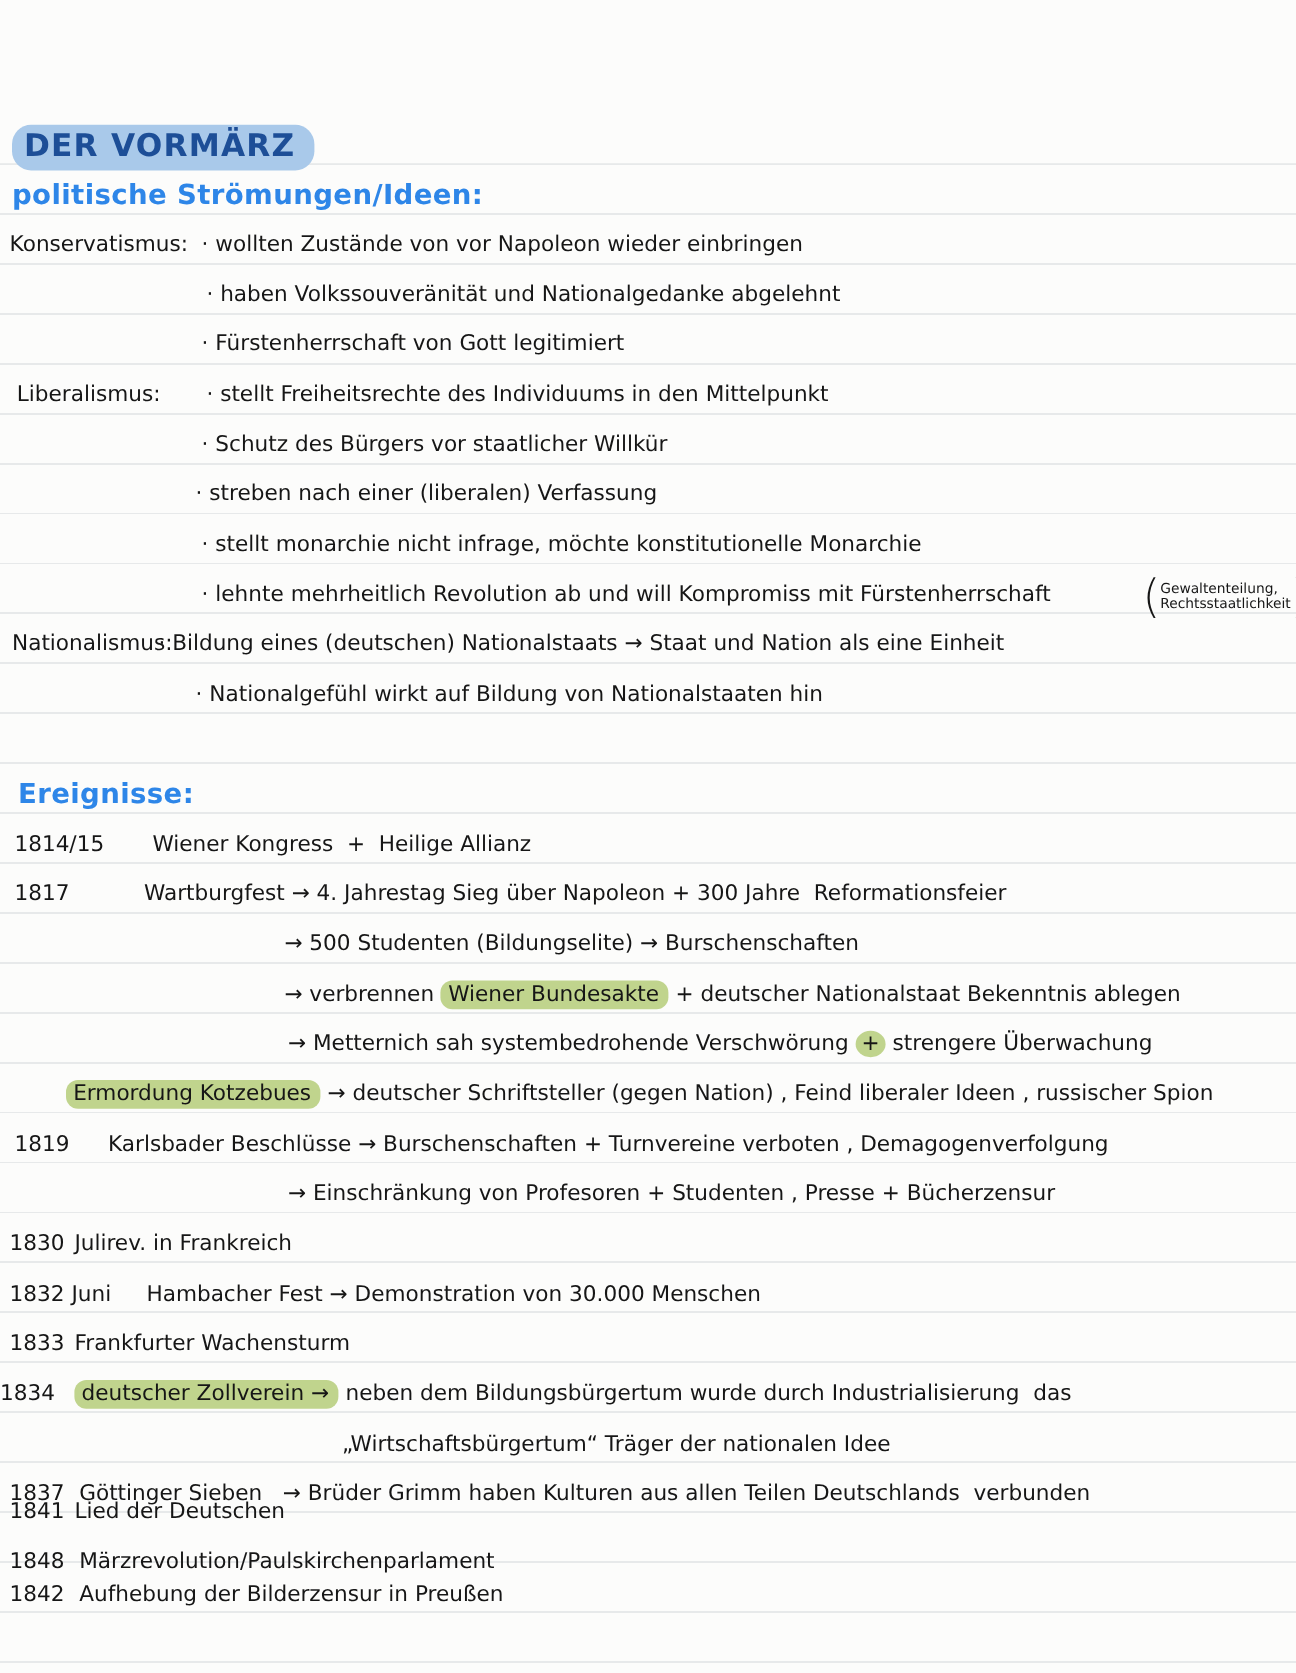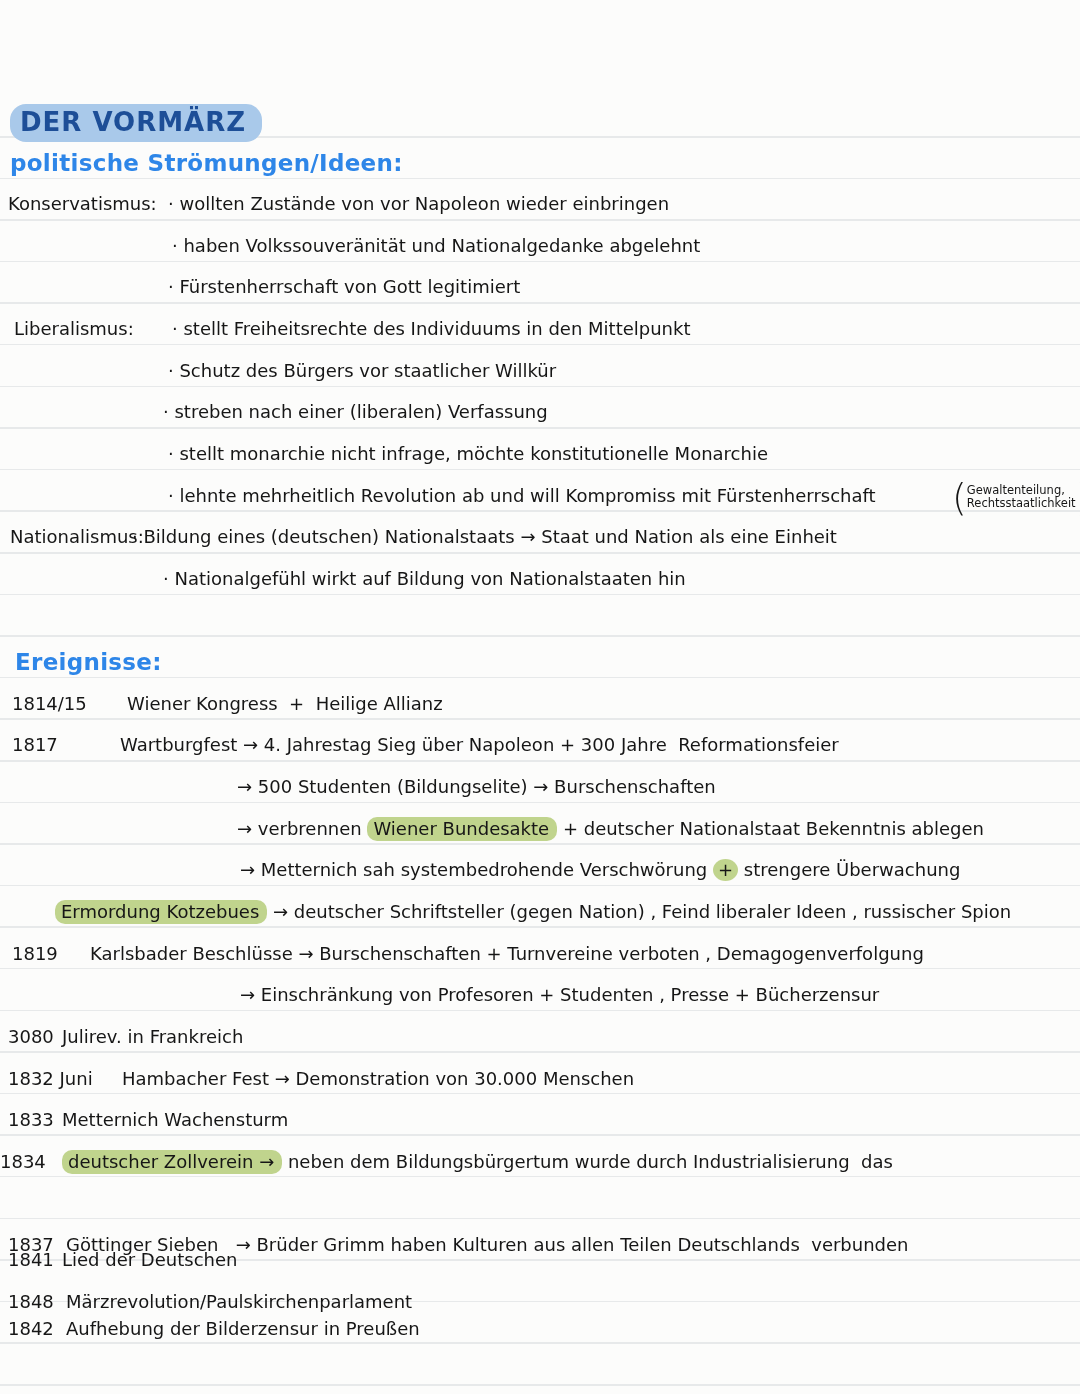--- a/index.html
+++ b/index.html
@@ -137,37 +137,40 @@
 
   <div class="row" style="top:936px;">
     <span class="ink" style="left:12px;">1819</span>
     <span class="ink" style="left:90px;">Karlsbader Beschlüsse → Burschenschaften + Turnvereine verboten , Demagogenverfolgung</span>
   </div>
   <div class="row" style="top:977px;padding-left:23px;">
     <span class="ink" style="left:240px;">→ Einschränkung von Profesoren + Studenten , Presse + Bücherzensur</span>
   </div>
 
   <div class="row" style="top:1019px;">
-    <span class="ink" style="left:8px;">3080</span>
+    <span class="ink" style="left:8px;">1830</span>
     <span class="ink" style="left:62px;">Julirev. in Frankreich</span>
   </div>
 
   <div class="row" style="top:1061px;">
     <span class="ink" style="left:8px;">1832 Juni</span>
     <span class="ink" style="left:122px;">Hambacher Fest → Demonstration von 30.000 Menschen</span>
   </div>
 
   <div class="row" style="top:1102px;">
     <span class="ink" style="left:8px;">1833</span>
-    <span class="ink" style="left:62px;">Metternich Wachensturm</span>
+    <span class="ink" style="left:62px;">Frankfurter Wachensturm</span>
   </div>
 
   <div class="row" style="top:1144px;">
     <span class="ink" style="left:0;">1834</span>
     <span class="ink" style="left:62px;"><span class="hl">deutscher Zollverein →</span><span> neben dem Bildungsbürgertum wurde durch Industrialisierung  das</span></span>
+  </div>
+  <div class="row" style="top:1186px;">
+    <span class="ink" style="left:285px;">„Wirtschaftsbürgertum“ Träger der nationalen Idee</span>
   </div>
 
   <div class="row" style="top:1227px;">
     <span class="ink" style="left:8px;">1837</span>
     <span class="ink" style="left:66px;">Göttinger Sieben   → Brüder Grimm haben Kulturen aus allen Teilen Deutschlands  verbunden</span>
   </div>
 
   <div class="row" style="top:1242px;">
     <span class="ink" style="left:8px;">1841</span>
     <span class="ink" style="left:62px;">Lied der Deutschen</span>

